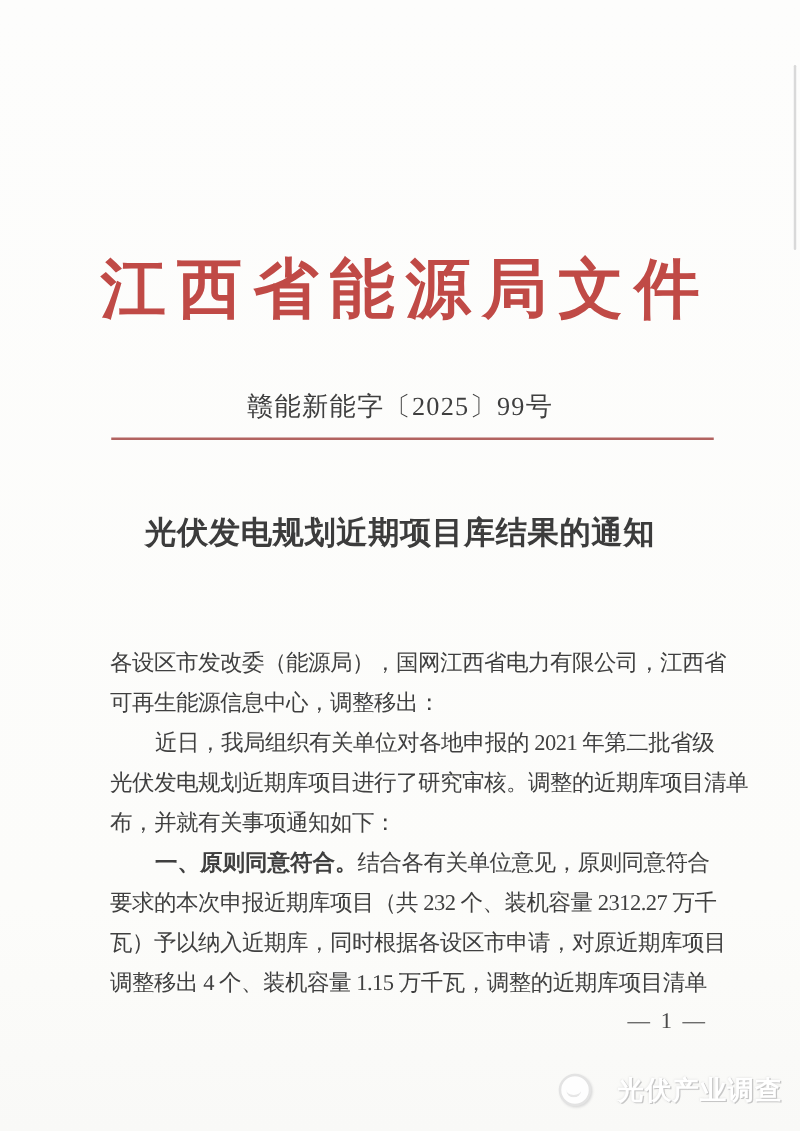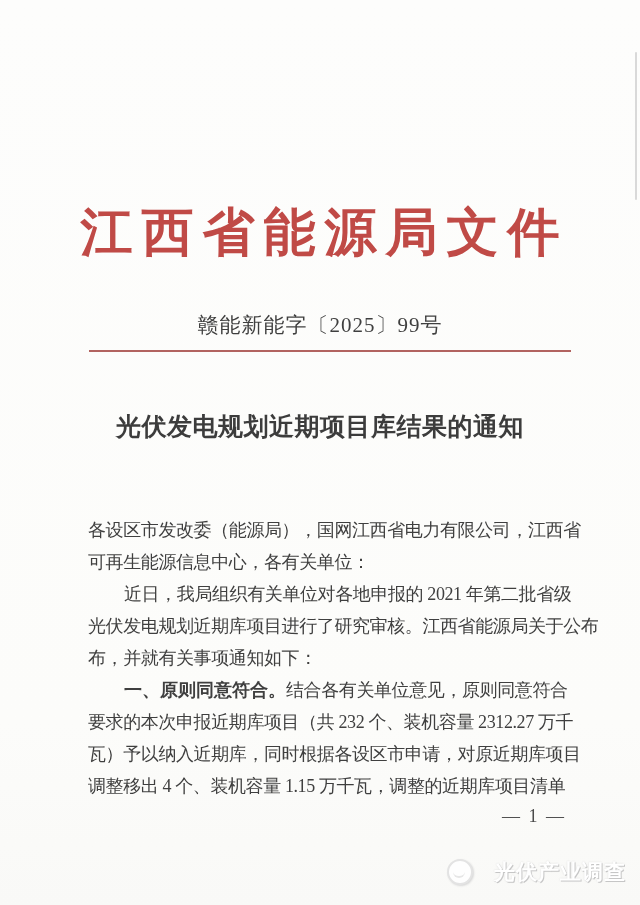--- a/index.html
+++ b/index.html
@@ -160,24 +160,24 @@
   <div class="doc-number">赣能新能字〔2025〕99号</div>
 
   <div class="red-divider"></div>
 
   <div class="doc-title">
     <div>光伏发电规划近期项目库结果的通知</div>
   </div>
 
   <div class="body-text">
     <div class="line">各设区市发改委（能源局），国网江西省电力有限公司，江西省</div>
-    <div class="line">可再生能源信息中心，各有关单位：</div>
+    <div class="line">可再生能源信息中心，调整移出：</div>
 
     <div class="line indent">近日，我局组织有关单位对各地申报的 2021 年第二批省级</div>
-    <div class="line">光伏发电规划近期库项目进行了研究审核。江西省能源局关于公布</div>
+    <div class="line">光伏发电规划近期库项目进行了研究审核。调整的近期库项目清单</div>
     <div class="line">布，并就有关事项通知如下：</div>
 
     <div class="line indent"><span class="bold-heading">一、原则同意符合。</span><span>结合各有关单位意见，原则同意符合</span></div>
     <div class="line">要求的本次申报近期库项目（共 232 个、装机容量 2312.27 万千</div>
     <div class="line">瓦）予以纳入近期库，同时根据各设区市申请，对原近期库项目</div>
     <div class="line">调整移出 4 个、装机容量 1.15 万千瓦，调整的近期库项目清单</div>
   </div>
 
   <div class="page-number">— 1 —</div>
 

